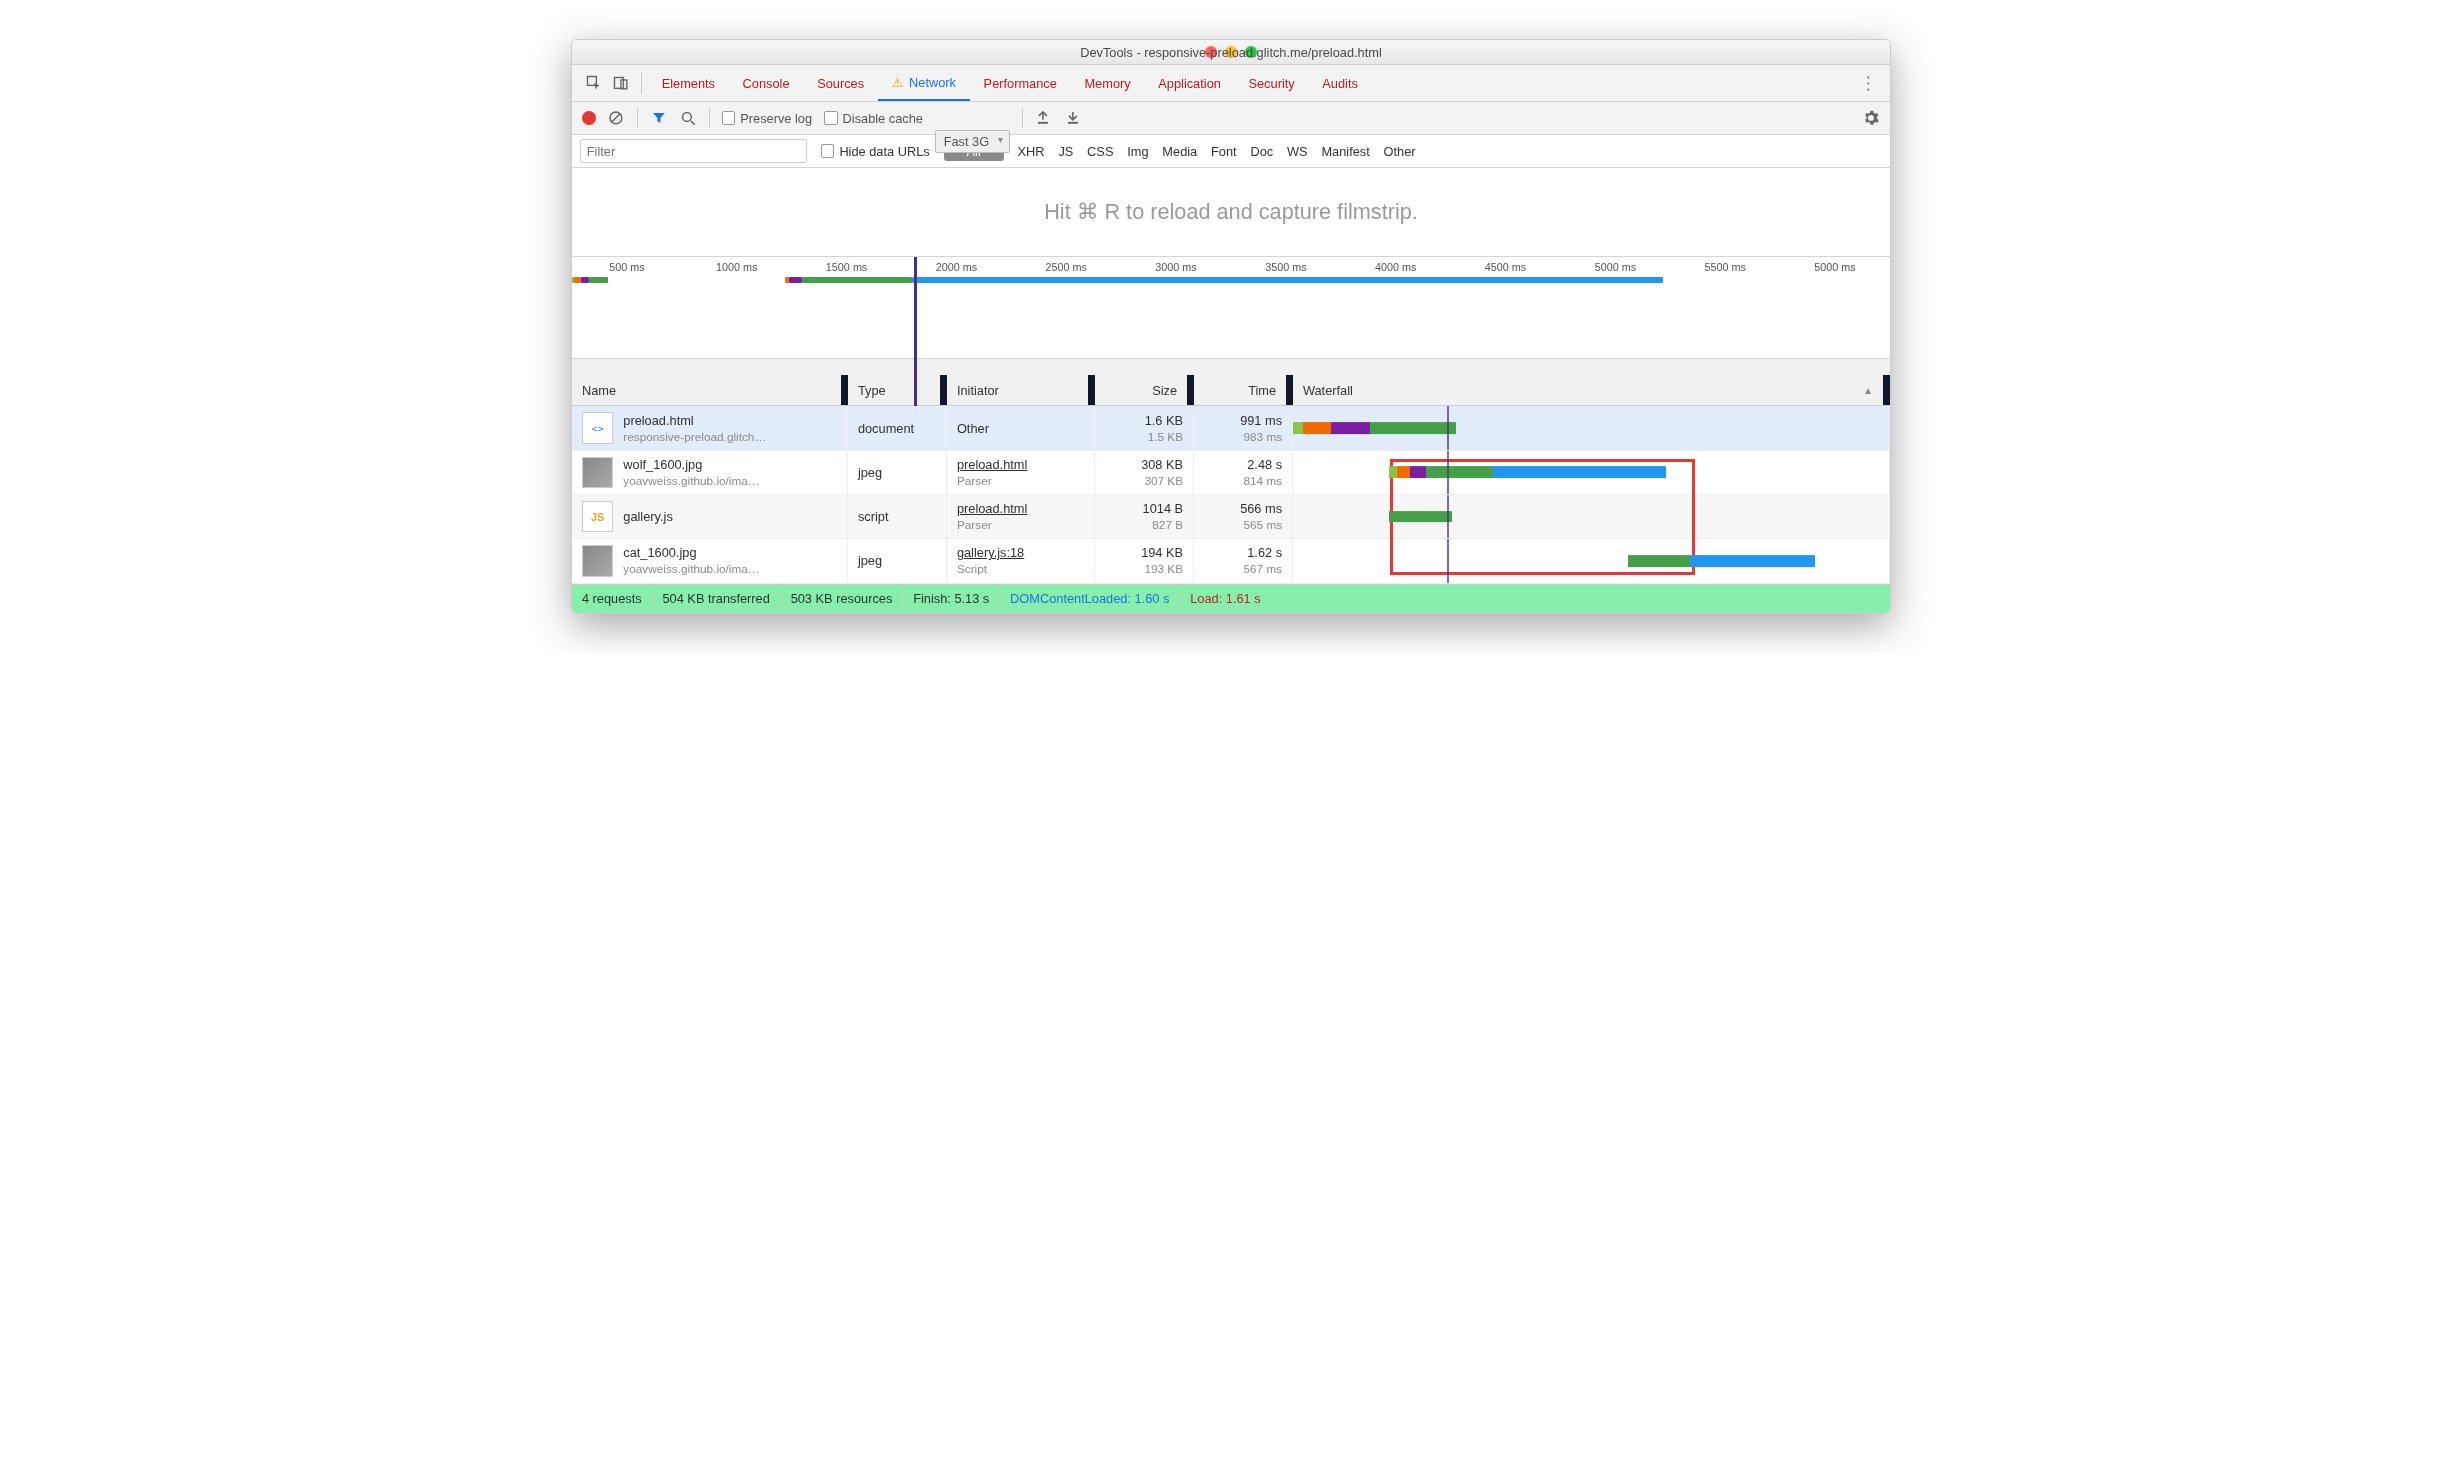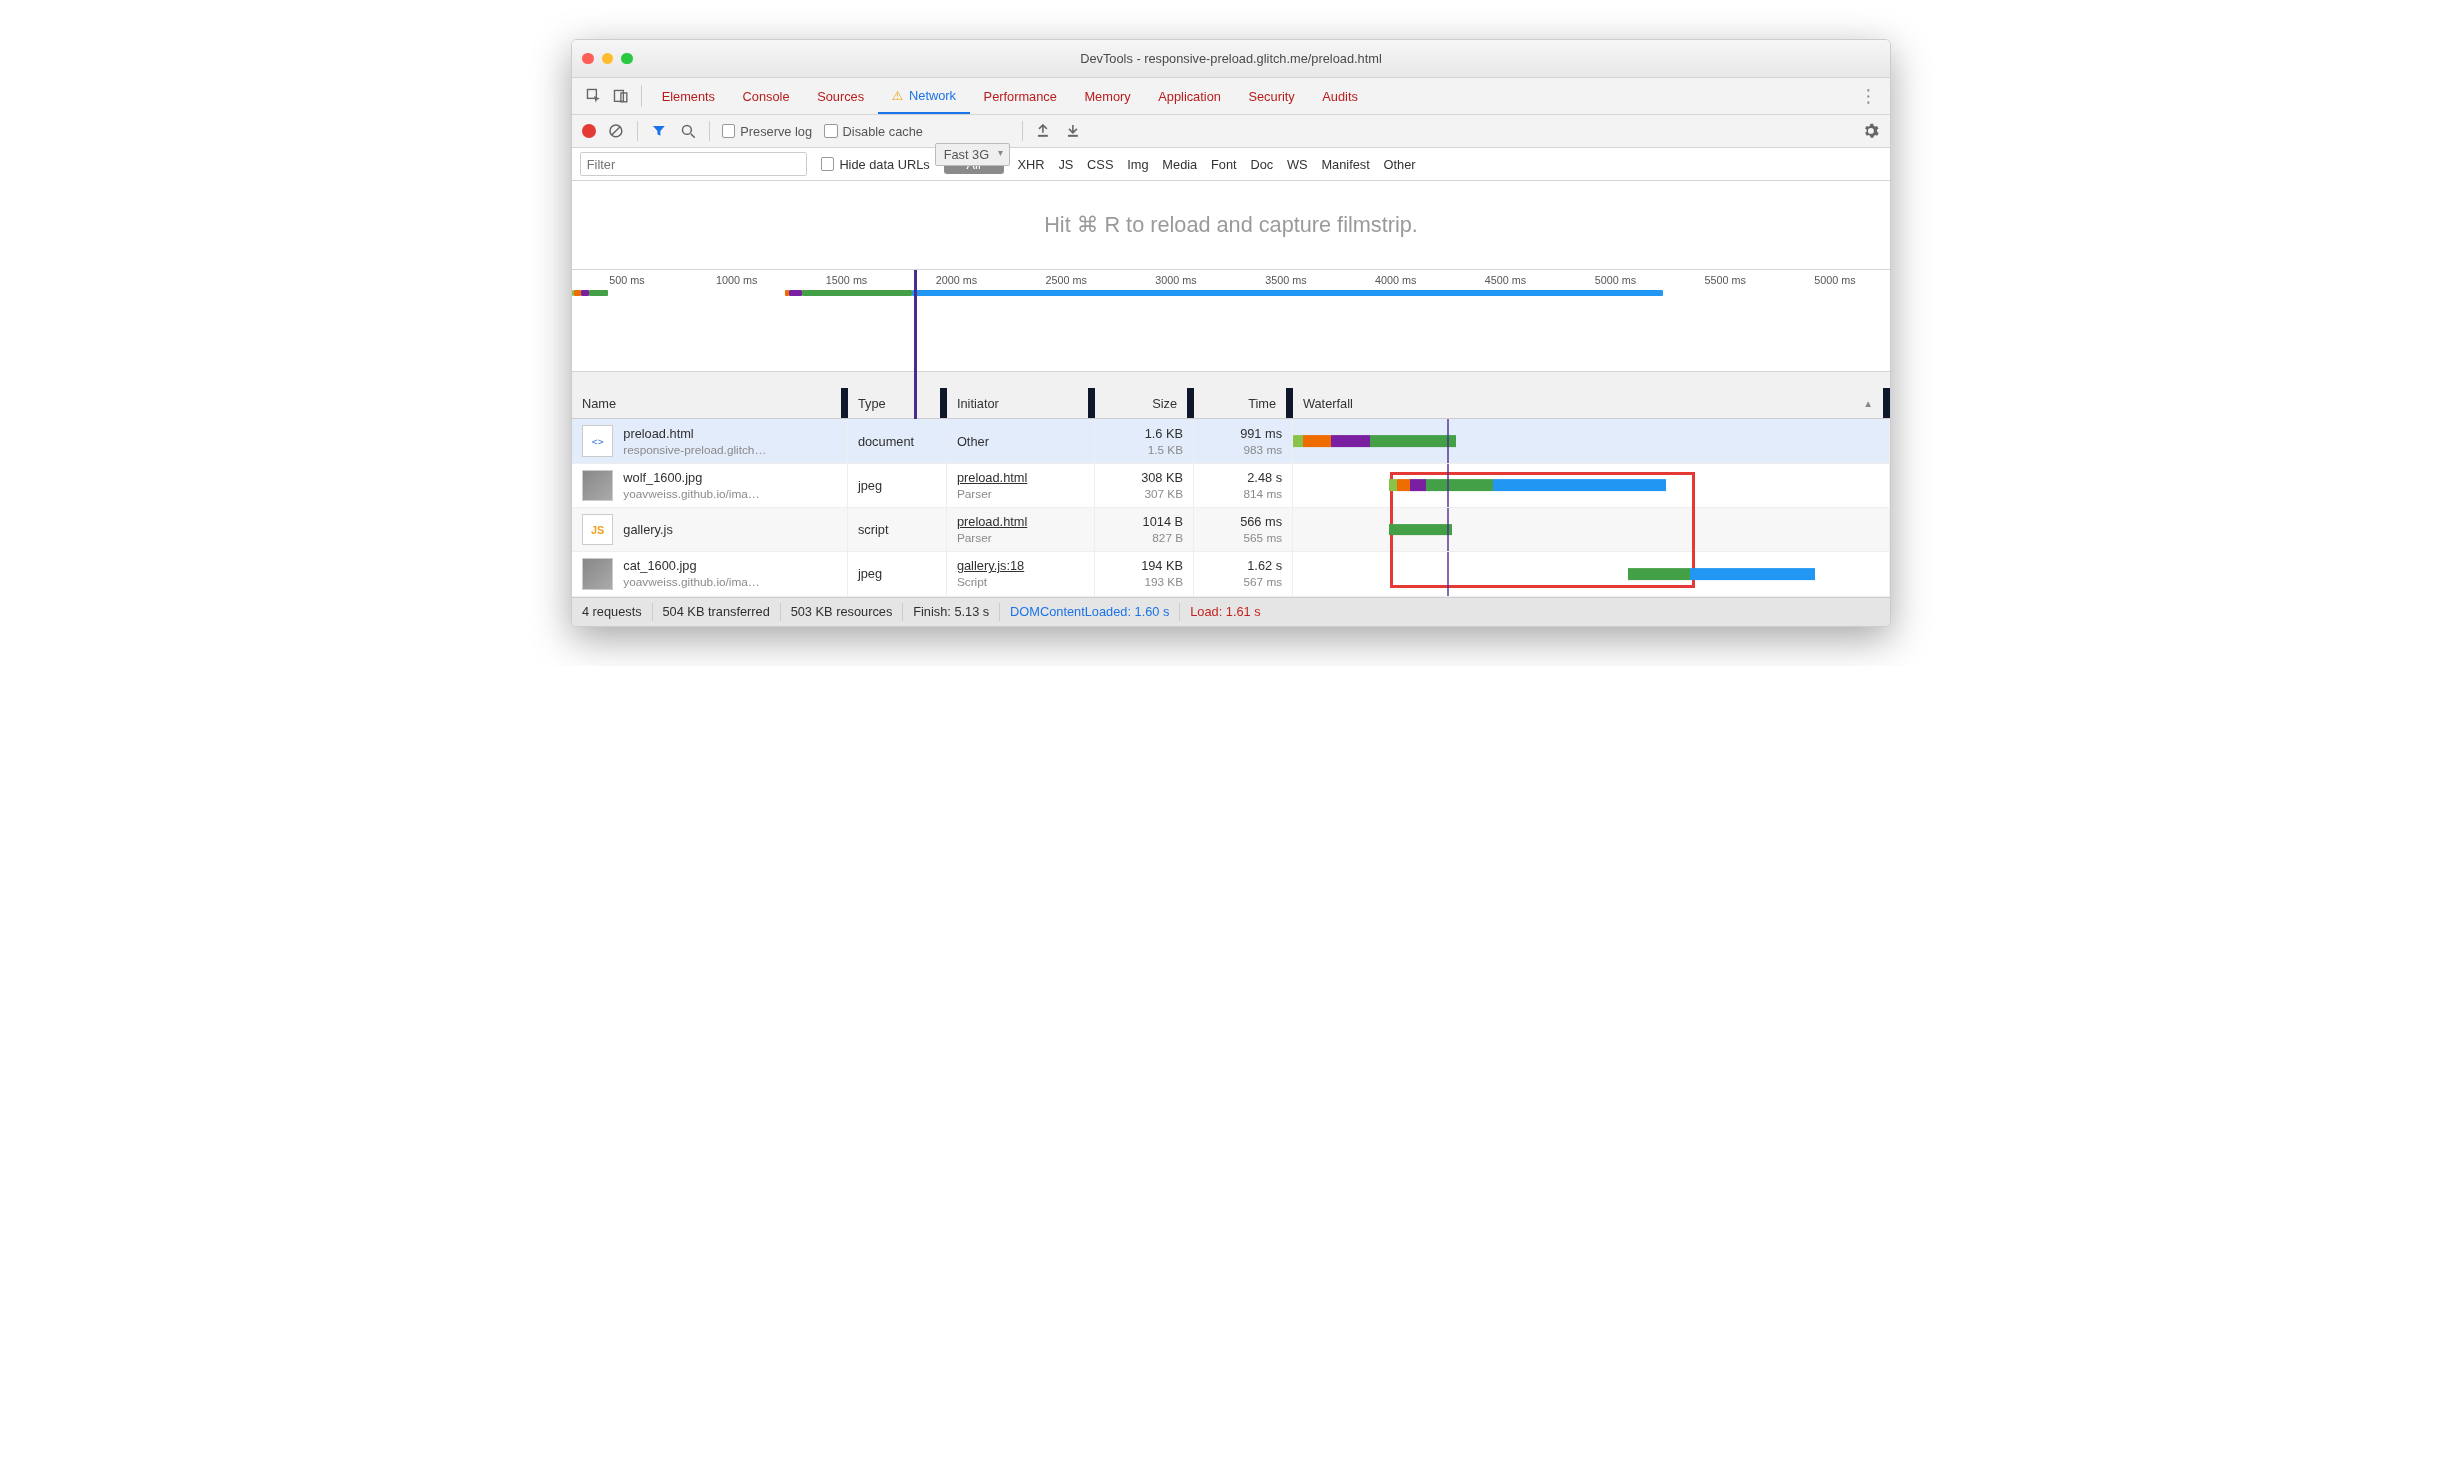--- a/index.html
+++ b/index.html
@@ -1,18 +1,18 @@
 <!DOCTYPE html>
 <html><head>
 <meta charset="utf-8">
 <style>
 * { box-sizing: border-box; margin: 0; padding: 0; }
 body { font-family: -apple-system, "Helvetica Neue", Arial, sans-serif; font-size: 12.8px; color: #303030; background: #fff; }
 .window { width: 1320px; margin: 39px auto; border-radius: 5.9px; box-shadow: 0 11.8px 39px rgba(0,0,0,0.35); overflow: hidden; background: #fff; border: 1px solid #ccc; }
-.titlebar { height: 38px; background: linear-gradient(#f6f6f6,#e8e8e8); display: flex; align-items: center; padding: 0 9.9px; border-bottom: 1px solid #d0d0d0; position: relative; }
+.titlebar { height: 25px; background: linear-gradient(#f6f6f6,#e8e8e8); display: flex; align-items: center; padding: 0 9.9px; border-bottom: 1px solid #d0d0d0; position: relative; justify-content: center; }
 .traffic { display: flex; gap: 7.9px; }
 .dot { width: 11.8px; height: 11.8px; border-radius: 50%; }
 .dot.red { background: #ff5f57; } .dot.yellow { background: #febc2e; } .dot.green { background: #28c840; }
 .title { position: absolute; left: 0; right: 0; text-align: center; font-size: 12.8px; color: #4a4a4a; }
 .tabs { display: flex; align-items: center; height: 37px; border-bottom: 1px solid #d4d4d4; background: #f3f3f3; padding: 0 7.9px; }
 .tabs .icon-btn { width: 27.6px; height: 27.6px; display:flex; align-items:center; justify-content:center; color:#666; }
 .tabs .sep { width:1px; height:21.7px; background:#ccc; margin: 0 5.9px; }
 .tabs .tab { padding: 0 13.8px; height:100%; display:flex; align-items:center; gap:5.9px; color:#b91c1c; cursor:pointer; }
 .tabs .tab.active { color:#1a73e8; border-bottom: 2px solid #1a73e8; }
 .tabs .spacer { flex:1; }
@@ -49,21 +49,21 @@
 .sub { color:#8a8a8a; font-size:11.8px; margin-top:2px; }
 .link { text-decoration:underline; color:#303030; }
 .name-cell { display:flex; gap:9.9px; align-items:center; }
 .ficon { width:31.5px; height:31.5px; border:1px solid #ccc; background:#fff; display:flex; align-items:center; justify-content:center; font-size:9.9px; color:#2a6cd6; }
 .ficon.js { color:#f0a020; font-weight:bold; font-size:10.8px; }
 .ficon.img { background: linear-gradient(135deg,#888,#aaa); }
 .wf { position:relative; flex:1; }
 .wfbar { position:absolute; height:11.8px; top:50%; transform:translateY(-50%); }
 .wf-marker { position:absolute; top:0; bottom:0; width:2px; background:#4b2b8c; opacity:0.7; }
 .highlight-box { position:absolute; border:3.9px solid #e53935; }
-.statusbar { display:flex; align-items:center; height:29.6px; border-top:1px solid #ccc; background:#e5e5e5; padding:0 9.9px; gap:9.9px; font-size:12.8px; }
+.statusbar { display:flex; align-items:center; height:29.6px; border-top:1px solid #ccc; background:#86efac; padding:0 9.9px; gap:9.9px; font-size:12.8px; }
 .statusbar .ssep { width:1px; height:17.7px; background:#ccc; }
 .dcl { color:#1a73e8; } .load { color:#c5221f; }
 .sort-ind { margin-left:auto; color:#888; font-size:9.9px; }
 </style>
 </head>
 <body>
 
 <div class="window">
 
   <div class="titlebar">

